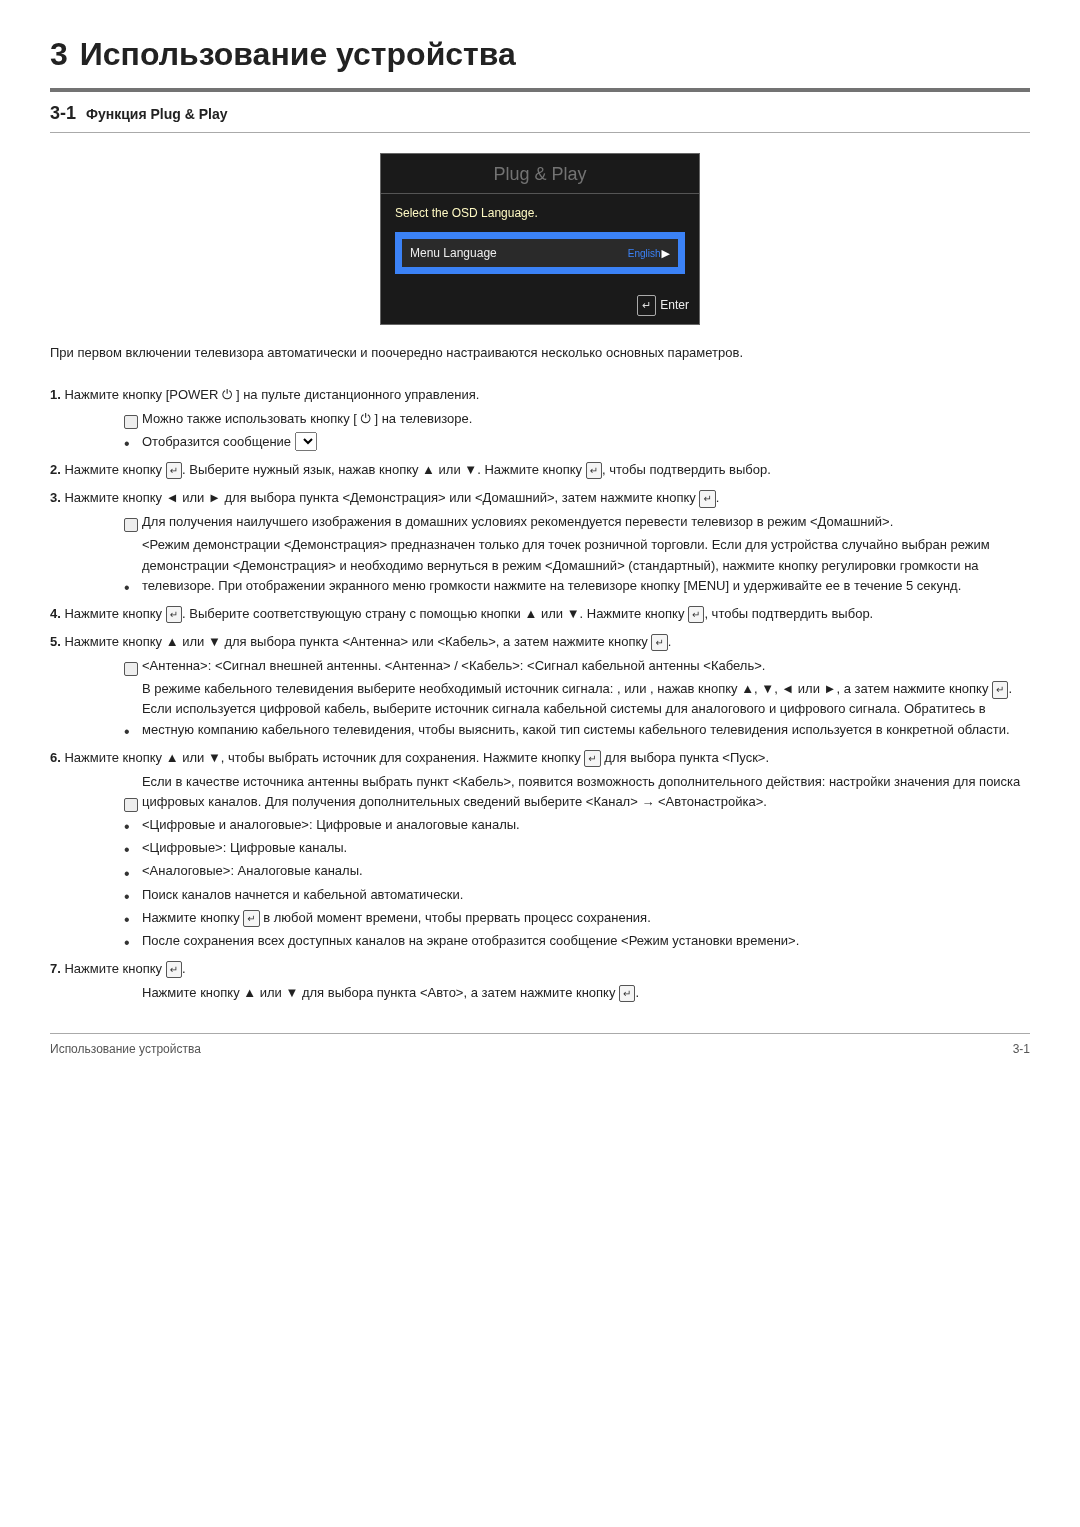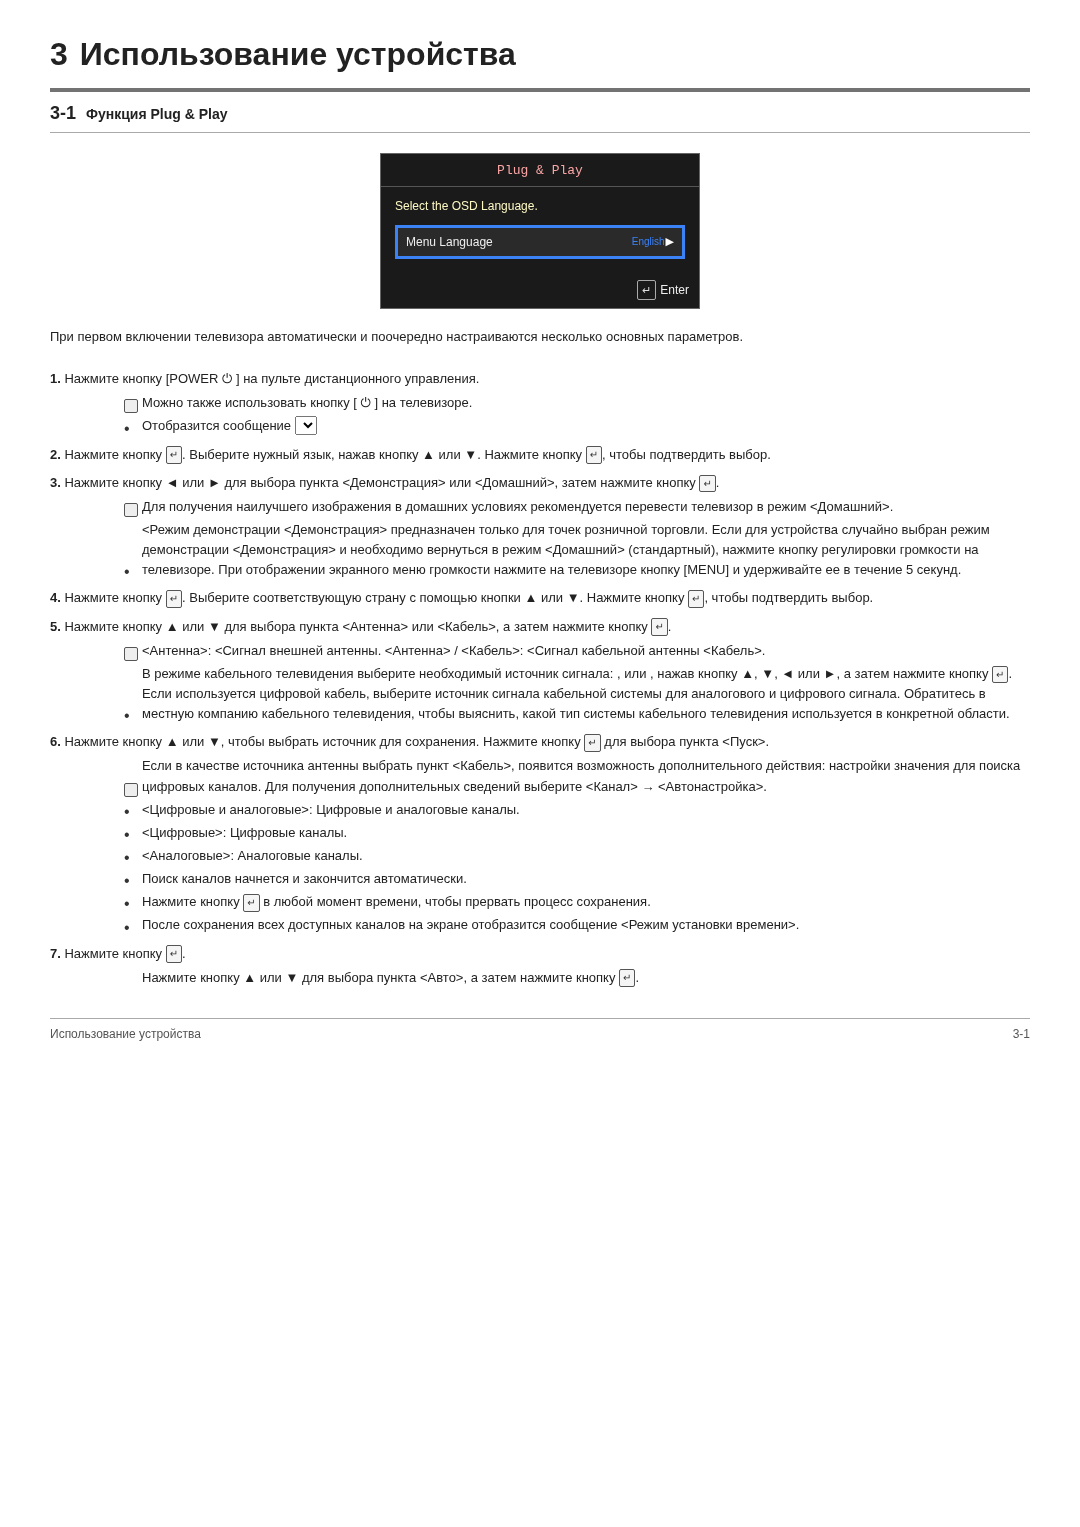--- a/index.html
+++ b/index.html
@@ -55,38 +55,37 @@
     .osd-dialog {
       border: 1.5px solid #666;
       background: #1a1a1a;
       color: #fff;
       width: 320px;
       padding: 0;
     }
     .osd-title-bar {
       text-align: center;
       padding: 7px 10px 5px 10px;
-      font-size: 13px;
+      font-size: 18px;
       border-bottom: 1px solid #555;
-      color: #fca5a5;
-      font-family: Liberation Mono, monospace;
+      color: #737373;
     }
     .osd-body {
       padding: 10px 14px 8px 14px;
     }
     .osd-subtitle {
       font-size: 12px;
       color: #fef9c3;
       margin-bottom: 10px;
     }
     .osd-row {
       display: flex;
       align-items: center;
       background: #2a2a2a;
-      border: 3px solid #3b82f6;
+      border: 7px solid #3b82f6;
       padding: 5px 8px;
       margin-bottom: 8px;
     }
     .osd-row-label {
       font-size: 12px;
       color: #eee;
       flex: 1;
     }
     .osd-row-value {
       font-size: 10px;
@@ -284,21 +283,21 @@
           <div class="bullet-item">
             <span class="bullet-dot">•</span>
             <span class="bullet-text">&lt;Цифровые&gt;: Цифровые каналы.</span>
           </div>
           <div class="bullet-item">
             <span class="bullet-dot">•</span>
             <span class="bullet-text">&lt;Аналоговые&gt;: Аналоговые каналы.</span>
           </div>
           <div class="bullet-item">
             <span class="bullet-dot">•</span>
-            <span class="bullet-text">Поиск каналов начнется и закончится автоматически.</span>
+            <span class="bullet-text">Поиск каналов начнется и кабельной автоматически.</span>
           </div>
           <div class="bullet-item">
             <span class="bullet-dot">•</span>
             <span class="bullet-text">Нажмите кнопку <span class="inline-icon">↵</span> в любой момент времени, чтобы прервать процесс сохранения.</span>
           </div>
           <div class="bullet-item">
             <span class="bullet-dot">•</span>
             <span class="bullet-text">После сохранения всех доступных каналов на экране отобразится сообщение &lt;Режим установки времени&gt;.</span>
           </div>
         </div>

